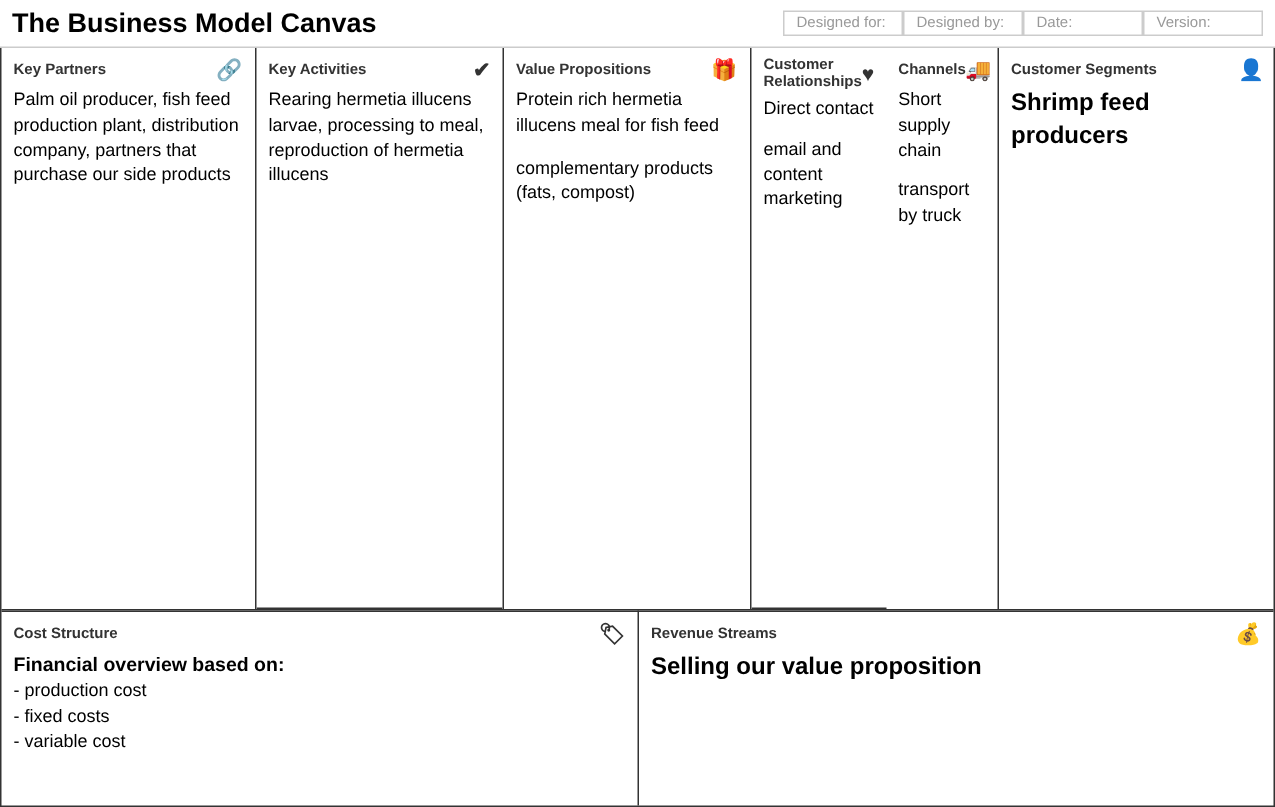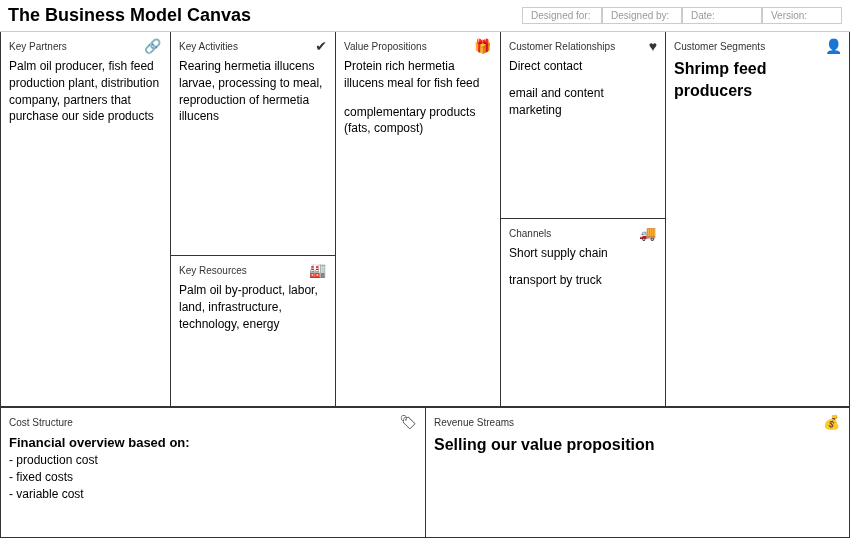--- a/index.html
+++ b/index.html
@@ -56,21 +56,21 @@
     .cell {
       border-right: 1px solid #333;
       border-top: 1px solid #333;
       padding: 6px 8px;
       position: relative;
       overflow: hidden;
     }
     .cell:last-child { border-right: none; }
     .cell-label {
       font-size: 10px;
-      font-weight: normal;
+      font-weight: bold;
       color: #333;
       display: flex;
       align-items: center;
       justify-content: space-between;
       margin-bottom: 4px;
     }
     .cell-icon {
       font-size: 14px;
     }
     .cell-content {
@@ -95,21 +95,21 @@
     .col-key-activities .sub-cell-top {
       border-bottom: 1px solid #333;
       flex: 1 1 60%;
     }
     .col-key-activities .sub-cell-bottom {
       flex: 1 1 40%;
     }
     
     .col-customer-rel {
       display: flex;
-      flex-direction: column;
+      flex-direction: row;
       padding: 0;
     }
     .col-customer-rel .sub-cell {
       padding: 6px 8px;
     }
     .col-customer-rel .sub-cell-top {
       border-bottom: 1px solid #333;
       flex: 1 1 50%;
     }
     .col-customer-rel .sub-cell-bottom {
@@ -165,27 +165,20 @@
     </div>
 
     <div class="cell col-key-activities" style="border-top: none; justify-content: center;">
       <div class="sub-cell sub-cell-top">
         <div class="cell-label">
           <span>Key Activities</span>
           <span class="cell-icon">✔</span>
         </div>
         <div class="cell-content">Rearing hermetia illucens larvae, processing to meal, reproduction of hermetia illucens</div>
       </div>
-      <div class="sub-cell sub-cell-bottom">
-        <div class="cell-label">
-          <span>Key Resources</span>
-          <span class="cell-icon">🏭</span>
-        </div>
-        <div class="cell-content">Palm oil by-product, labor, land, infrastructure, technology, energy</div>
-      </div>
     </div>
 
     <div class="cell col-value-props" style="border-top: none;">
       <div class="cell-label">
         <span>Value Propositions</span>
         <span class="cell-icon">🎁</span>
       </div>
       <div class="cell-content">
         <div style="margin-bottom: 12px;">Protein rich hermetia illucens meal for fish feed</div>
         <div>complementary products (fats, compost)</div>

